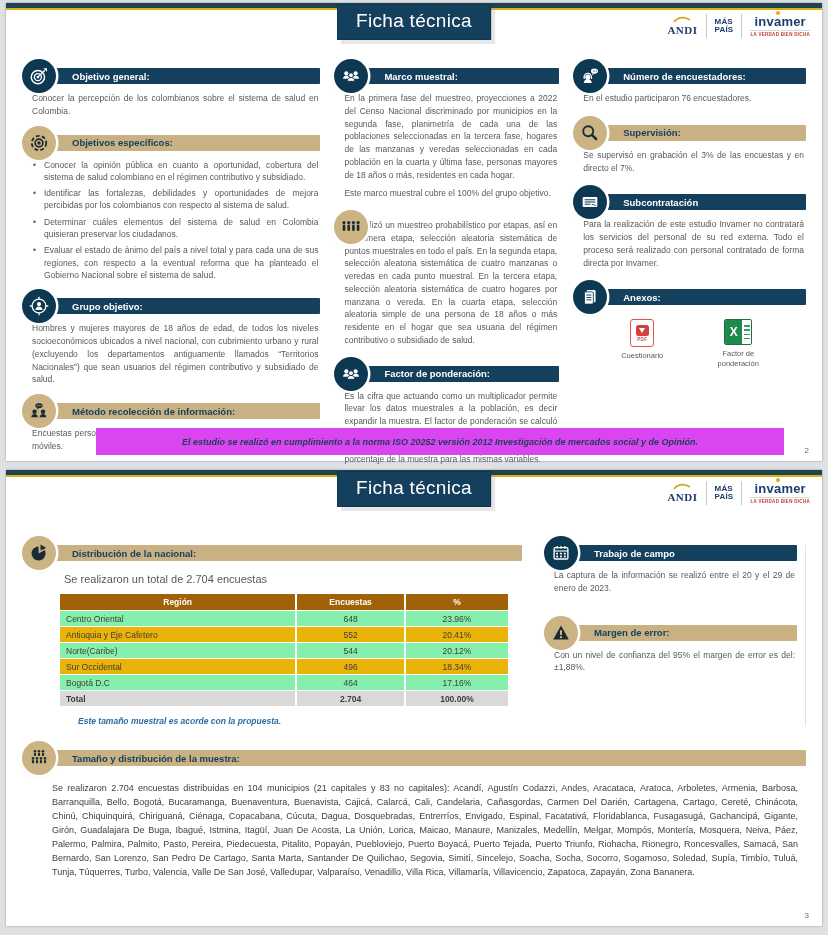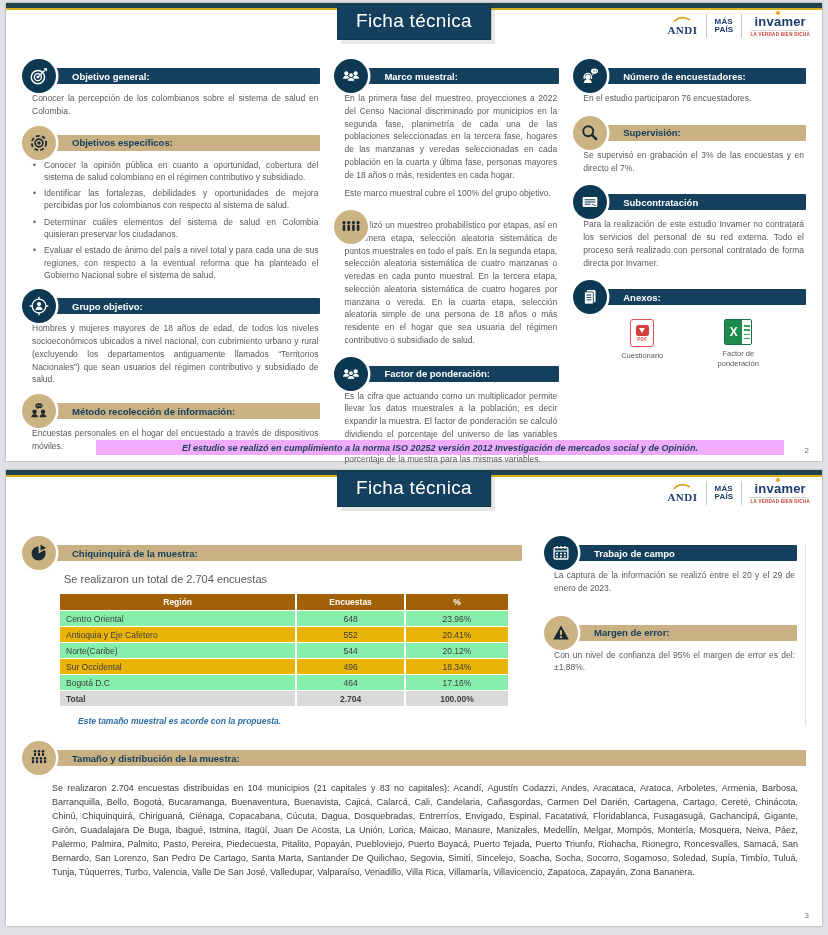--- a/index.html
+++ b/index.html
@@ -100,22 +100,22 @@
   .xls-file {
     width:28px; height:26px; border:1px solid #1e7145; border-radius:2px; background:#fff;
     display:flex; overflow:hidden;
   }
   .xls-left { width:17px; background:#1e8a4c; color:#fff; font-weight:bold; font-size:12px;
     display:flex; align-items:center; justify-content:center; }
   .xls-right { flex:1; display:flex; flex-direction:column; justify-content:space-evenly; padding:2px 1.5px; }
   .xls-right i { display:block; height:1.5px; background:#35a45f; }
 
   .iso-bar {
-    position:absolute; left:90px; right:38px; bottom:6px; height:15px;
-    background:#f0abfc; display:flex; align-items:center; justify-content:center;
+    position:absolute; left:90px; right:38px; bottom:6px; height:27px;
+    background:#d946ef; display:flex; align-items:center; justify-content:center;
     font-size:9px; font-style:italic; font-weight:bold; color:#1c3d5a;
   }
   .pagenum { position:absolute; right:13px; bottom:6px; font-size:8px; color:#6a6a6a; }
 
   
   .p2-cols { display:flex; gap:22px; padding:24px 16px 0; }
   .p2-left { width:500px; }
   .p2-right { flex:1; border-right:1px solid #e3e3e3; padding-right:8px; }
   .p2-right .sec { margin-bottom:30px; }
 
@@ -426,21 +426,21 @@
     <div class="p2-left">
       <div class="sec">
         <span class="circle gold">
           <svg width="20" height="20" viewBox="0 0 18 18">
               <circle cx="8.6" cy="9.4" r="6.3" fill="#1b2a33"></circle>
               <path d="M8.6 9.4 L8.6 2.1 A7.3 7.3 0 0 1 14.9 5.9 Z" fill="#cbb383"></path>
               <path d="M10.4 1.4 L15.5 4.6 L10.4 6.7 Z" fill="#1b2a33"></path>
             </svg>
         </span>
         <div class="sec-head gold">
-            <span>Chiquinquirá de la muestra:</span>
+            <span>Distribución de la nacional:</span>
           </div>
       </div>
       <div class="intro-line">Se realizaron un total de 2.704 encuestas</div>
 
       <table class="sample">
         <colgroup>
             <col class="col-region">
             <col class="col-enc">
             <col class="col-pct">
           </colgroup>

